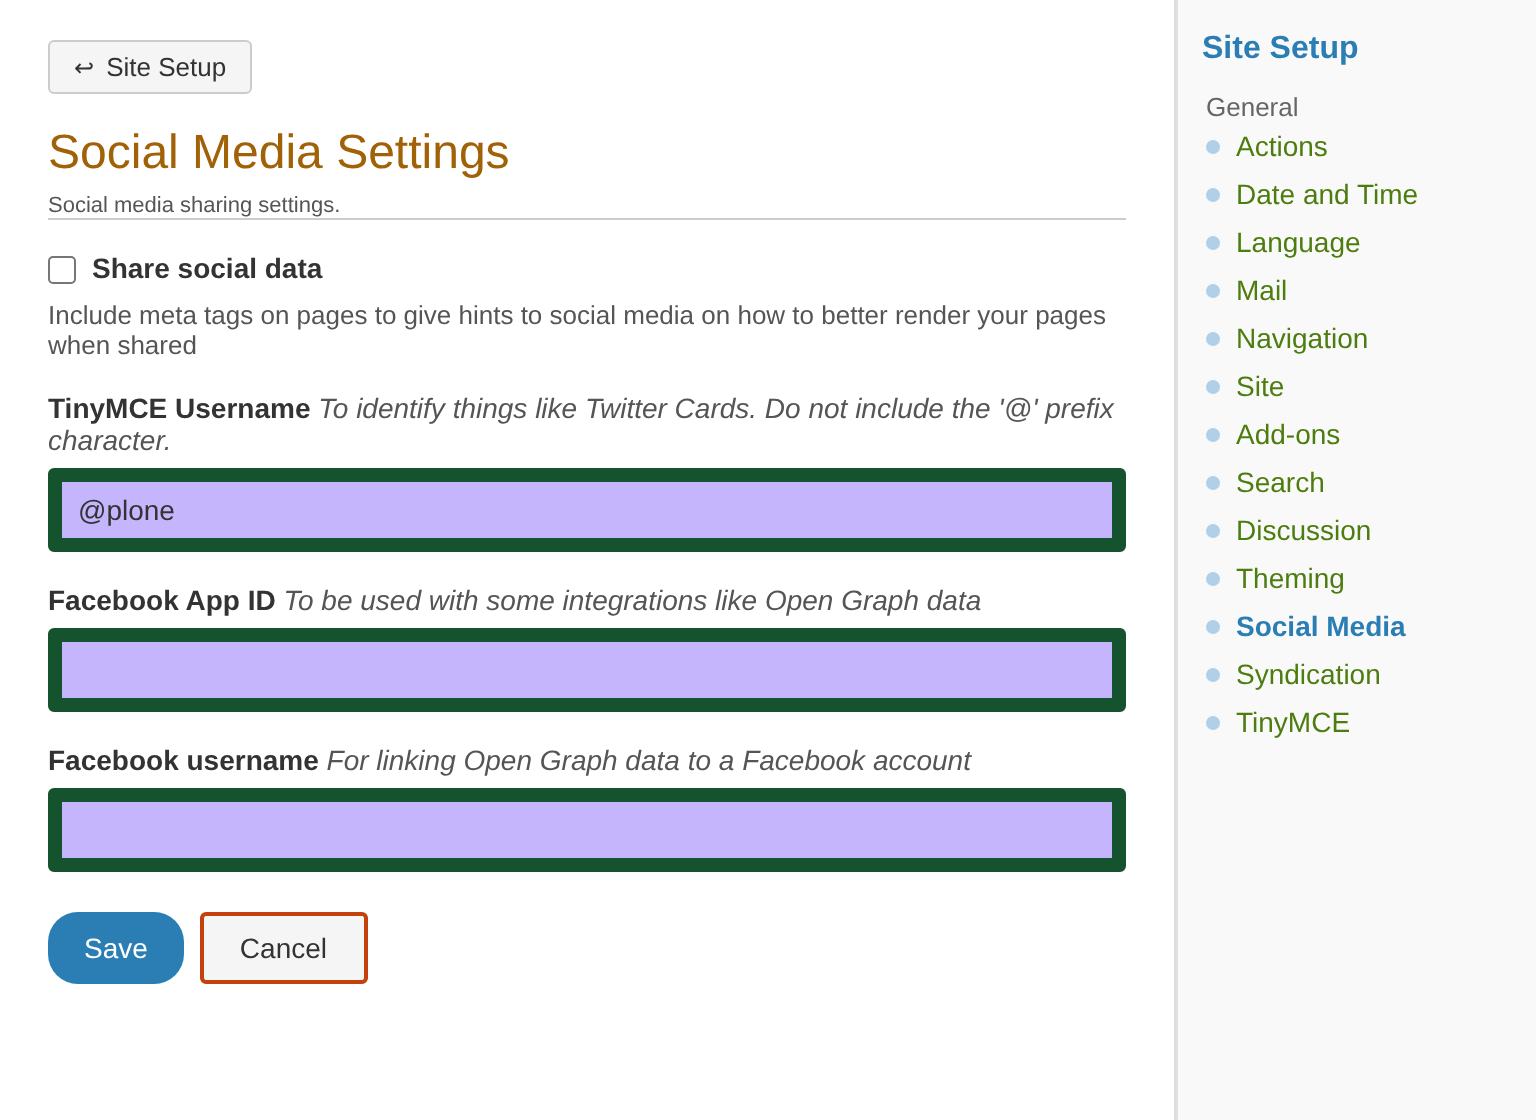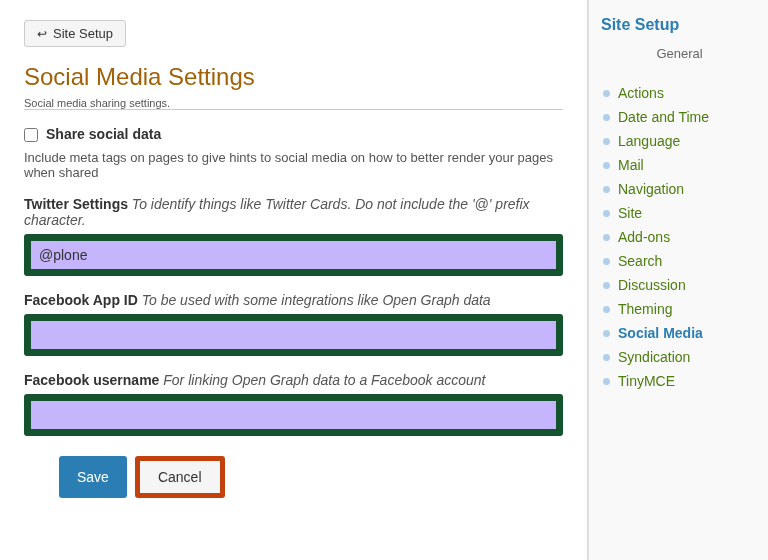--- a/index.html
+++ b/index.html
@@ -115,31 +115,30 @@
       display: flex;
       gap: 8px;
       margin-top: 20px;
     }
 
     .btn-save {
       padding: 8px 18px;
       background: #2b7eb3;
       color: #fff;
       border: none;
-      border-radius: 3px;
-      font-size: 14px;
-      cursor: pointer;
-      margin-left: 35px;
+      border-radius: 15px;
+      font-size: 14px;
+      cursor: pointer;
     }
 
     .btn-cancel {
       padding: 8px 18px;
       background: #f5f5f5;
       color: #333;
-      border: 5px solid #c2410c;
+      border: 2px solid #c2410c;
       border-radius: 3px;
       font-size: 14px;
       cursor: pointer;
     }
 
     
     .sidebar {
       width: 180px;
       padding: 16px 12px;
       background: #f9f9f9;
@@ -149,23 +148,22 @@
     .sidebar-title {
       color: #2b7eb3;
       font-size: 16px;
       font-weight: bold;
       margin-bottom: 12px;
     }
 
     .sidebar-section-label {
       color: #666;
       font-size: 13px;
-      margin-bottom: 20px;
+      margin-bottom: 0;
       padding-left: 2px;
-      text-align: center;
     }
 
     .sidebar-nav {
       list-style: none;
     }
 
     .sidebar-nav li {
       display: flex;
       align-items: center;
       gap: 8px;
@@ -204,21 +202,21 @@
 
   <div class="checkbox-row">
     <input type="checkbox" id="share_social" style="">
     <label class="checkbox-label" for="share_social">Share social data</label>
   </div>
   <p class="field-hint">Include meta tags on pages to give hints to social media on how to better render your pages when shared</p>
 
   
   <div class="field-group">
     <label class="field-label" for="twitter_username">
-      <strong>Twitter Settings</strong><em> To identify things like Twitter Cards. Do not include the '@' prefix character.</em>
+      <strong>TinyMCE Username</strong><em> To identify things like Twitter Cards. Do not include the '@' prefix character.</em>
     </label>
     <input type="text" id="twitter_username" class="field-input" value="@plone" style="">
   </div>
 
   
   <div class="field-group">
     <label class="field-label" for="facebook_app_id">
       <strong>Facebook App ID</strong><em> To be used with some integrations like Open Graph data</em>
     </label>
     <input type="text" id="facebook_app_id" class="field-input" style="">

